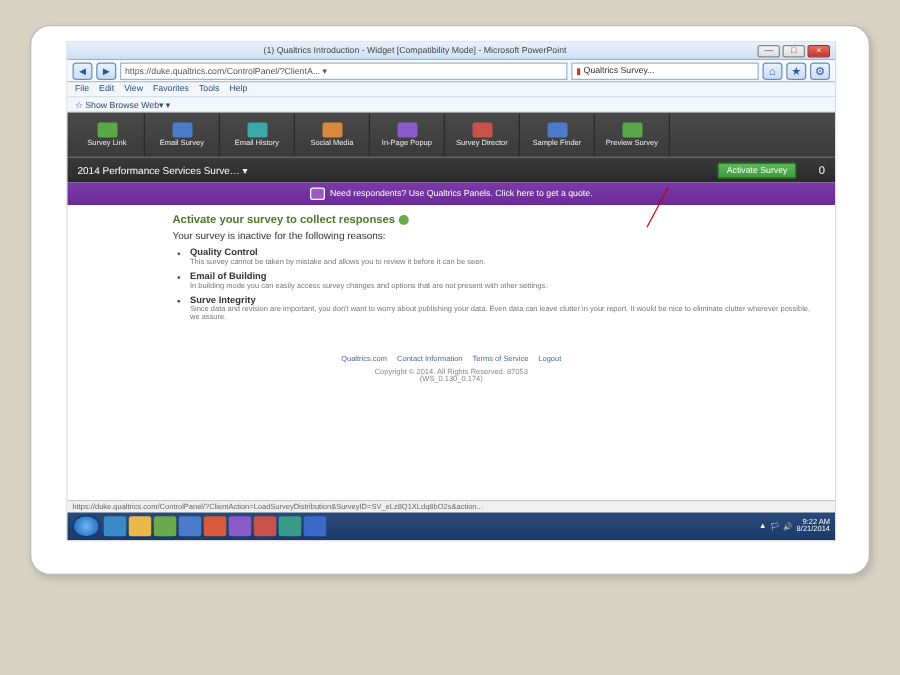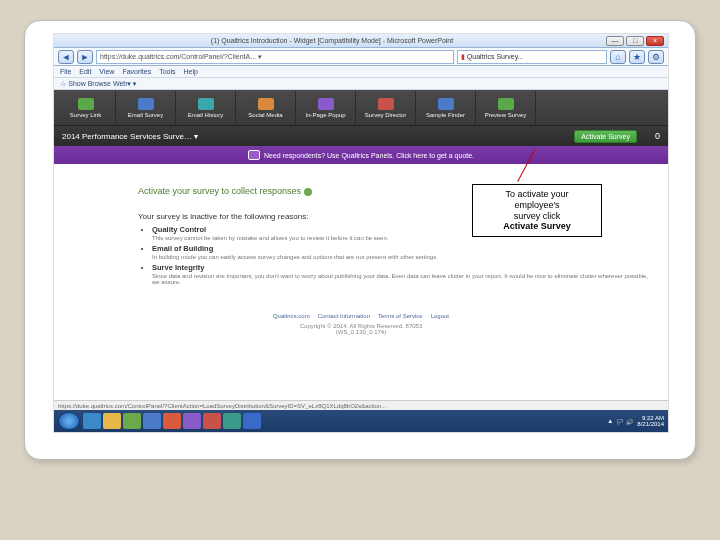--- a/index.html
+++ b/index.html
@@ -90,21 +90,21 @@
     font-family: Arial, sans-serif;
   }
   .arrow {
     position:absolute;
     left:480px; top:116px;
     width:1px; height:36px;
     border-left:1px solid #c00;
     transform: rotate(28deg);
     transform-origin: top;
   }
-  .activate-title { font-size:9px; font-weight:normal; color:#4a7a2a; margin:16px 0; }
+  .activate-title { font-size:9px; font-weight:bold; color:#4a7a2a; margin:0 0; }
   .activate-title .gicon { display:inline-block; width:8px; height:8px; background:#6aaa4a; border-radius:50%; vertical-align:middle; margin-left:3px; }
   .reason { font-size:8px; margin:4px 0; }
   .reason ul { margin-left:14px; }
   .reason li { margin:3px 0; font-size:7px; }
   .reason li strong { font-size:7.5px;margin-top:20px; }
   .reason li .sub { color:#777; font-size:6px; display:block; margin-top:1px; }
   .warn { font-size:7.5px; font-weight:bold; margin-top:6px; }
   .footer { text-align:center; color:#888; font-size:6px; margin-top:28px; }
   .footer a { color:#4a6a9a; text-decoration:none; margin:0 4px; }
   .taskbar {
@@ -219,26 +219,20 @@
         </div>
       </div>
       <div class="footer">
         <div id="footlinks"><a>Qualtrics.com</a><a>Contact Information</a><a>Terms of Service</a><a>Logout</a></div>
         <div style="margin-top:4px">Copyright © 2014. All Rights Reserved. 87053</div>
         <div>(WS_0.130_0.174)</div>
       </div>
     </div>
 
     <div class="arrow"></div>
-    <div class="callout-box">
-      <div>To activate your</div>
-      <div>employee's</div>
-      <div>survey click</div>
-      <div style="font-weight:bold">Activate Survey</div>
-    </div>
 
     <div style="position:absolute;bottom:22px;left:0;right:0">
       <div class="statusbar">https://duke.qualtrics.com/ControlPanel/?ClientAction=LoadSurveyDistribution&amp;SurveyID=SV_eLz8Q1XLdq8bO2s&amp;action...</div>
     </div>
     <div class="taskbar">
       <div class="startbtn"></div>
       <div id="taskicons" style="display:flex;gap:2px">
           <div class="taskicon" style="background: rgb(58, 138, 200);"></div>
           <div class="taskicon" style="background: rgb(232, 184, 72);"></div>
           <div class="taskicon" style="background: rgb(106, 170, 74);"></div>

